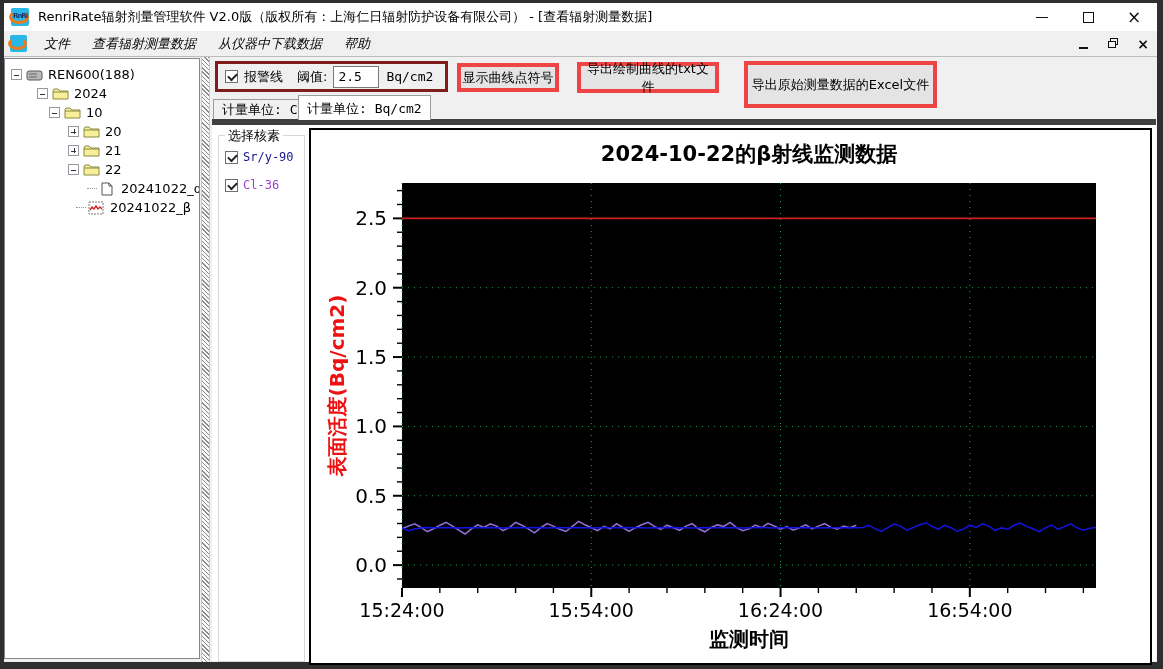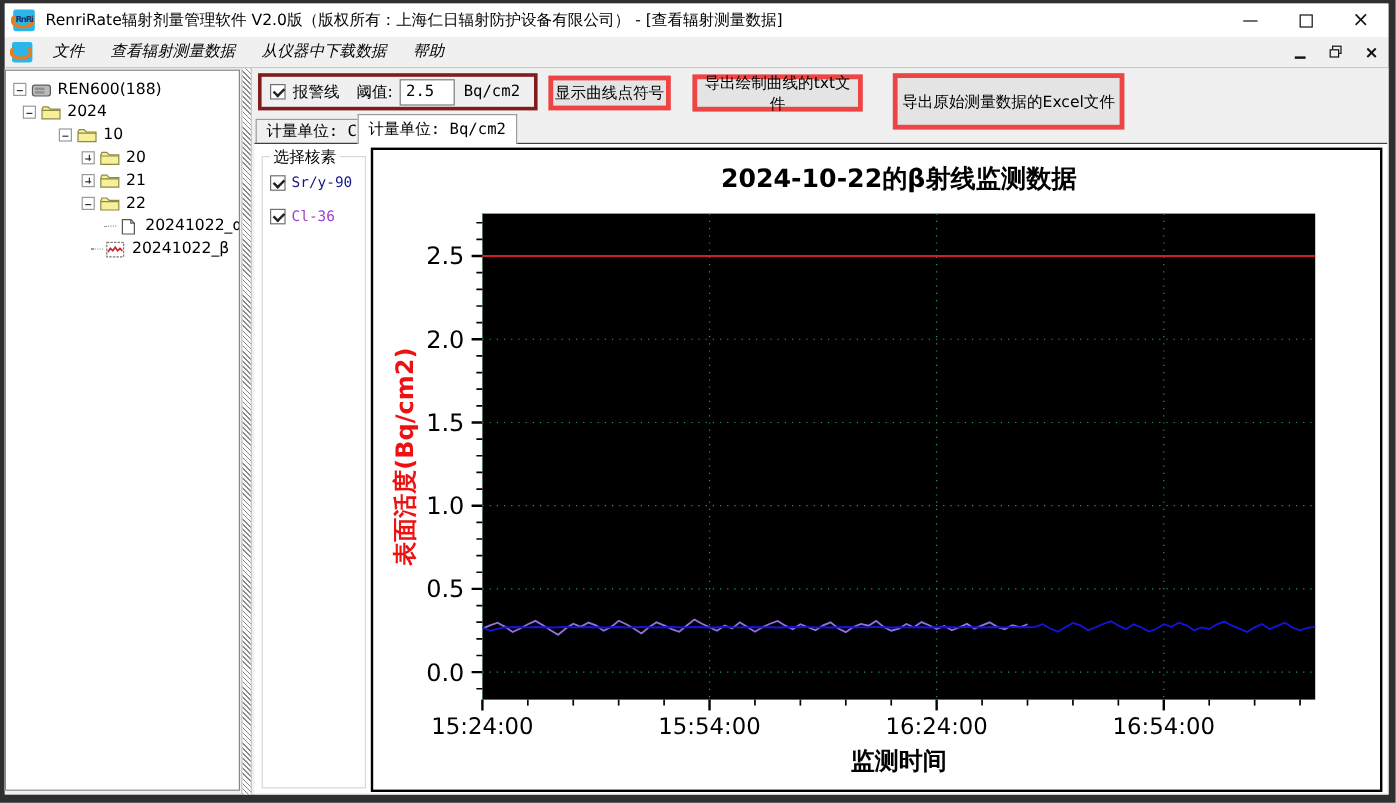--- a/index.html
+++ b/index.html
@@ -67,21 +67,21 @@
   .btn1 { left:245px; top:6px; width:102px; height:29px; }
   .btn2 { left:365px; top:5px; width:142px; height:31px; }
   .btn3 { left:532px; top:4px; width:193px; height:47px; }
 
   .tabs-row { position:absolute; left:0; top:40px; width:945px; height:23px; }
   .tab { position:absolute; bottom:0; font-size:13px; font-family:"DejaVu Sans Mono",monospace; padding:0 8px; border:1px solid #9c9c9c; background:#f0f0f0; height:21px; line-height:20px; color:#000; }
   .tab.active { height:25px; line-height:25px; background:#fff; border-bottom:none; z-index:3; }
   .tab-cps { left:1px; }
   .tab-bq { left:86px; }
 
-  .tab-page { position:absolute; left:0; top:62px; width:944px; height:542px; background:#fff; border-top:1px solid #404040; }
+  .tab-page { position:absolute; left:0; top:62px; width:944px; height:542px; background:#fff; border-top:6px solid #404040; }
 
   .nuclide-box { position:absolute; left:6px; top:10px; width:87px; height:527px; border:1px solid #d4d9dd; }
   .nuclide-legend { position:absolute; left:6px; top:-9px; background:#fff; padding:0 3px; font-size:13px; color:#000; }
   .nuclide-row { display:flex; align-items:center; margin:14px 0 0 6px; }
   .nuclide-row:first-of-type { }
   .nuclide-label { margin-left:5px; font:12px "DejaVu Sans Mono",monospace; }
 
   .chart-panel { position:absolute; left:97px; top:3px; width:843px; height:537px; background:#fff; border:2px solid #000; }
   svg text { font-family:"DejaVu Sans","Liberation Sans",sans-serif; }
 </style>
@@ -140,21 +140,21 @@
     <div class="tree-panel">
         <div class="tree-row" style="padding-left: 6px;">
           <span class="expander"></span>
           <span class="tree-ico"><svg width="17" height="14">
               <rect x="1" y="3" width="15" height="9" rx="2" fill="#b9b9b9" stroke="#5a5a5a"></rect>
               <rect x="3" y="5" width="8" height="2" fill="#8f8f8f"></rect>
               <rect x="3" y="8" width="8" height="2" fill="#8f8f8f"></rect>
             </svg></span>
           <span class="tree-label">REN600(188)</span>
         </div>
-        <div class="tree-row" style="padding-left: 14px;">
+        <div class="tree-row" style="padding-left: 32px;">
           <span class="expander"></span>
           <span class="tree-ico"><svg width="17" height="14">
               <path d="M1 4 L1 12 L16 12 L16 4 L8 4 L6 2 L2 2 L1 4 Z" fill="#f7ef9a" stroke="#8a8a45"></path>
               <path d="M1 5 L16 5" stroke="#8a8a45"></path>
             </svg></span>
           <span class="tree-label">2024</span>
         </div>
         <div class="tree-row" style="padding-left: 44px;">
           <span class="expander"></span>
           <span class="tree-ico"><svg width="17" height="14">

